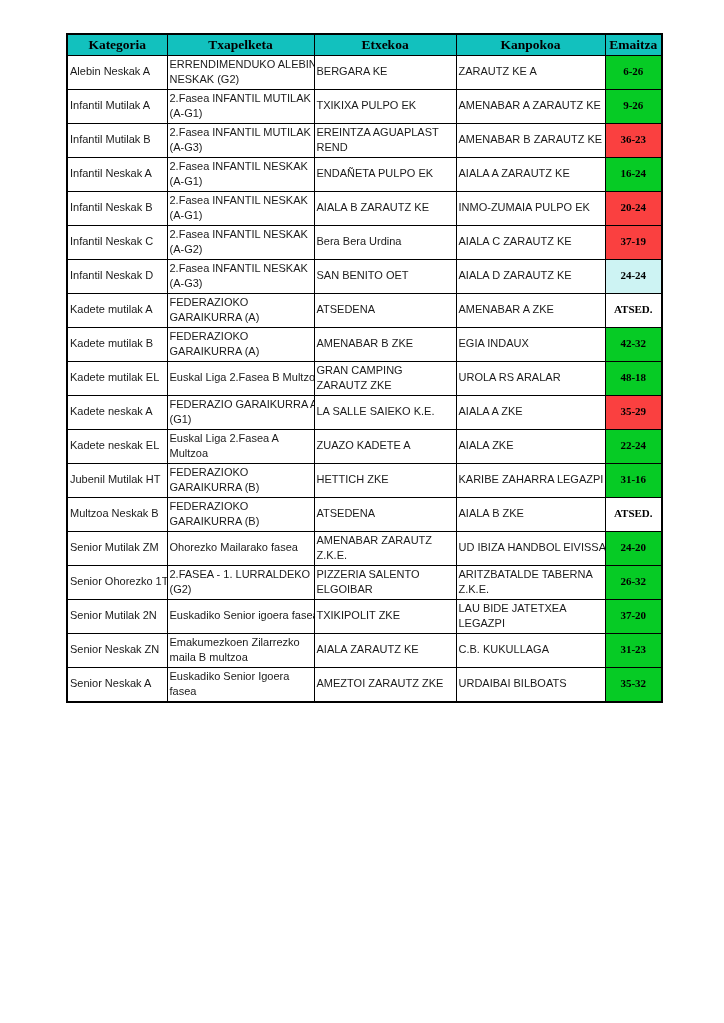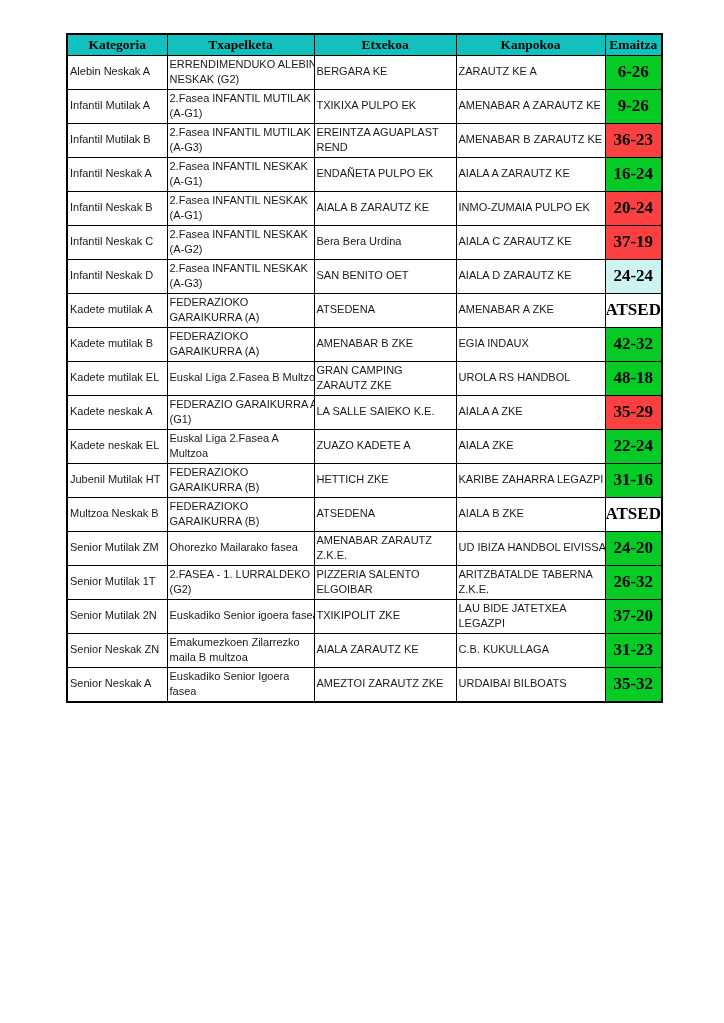--- a/index.html
+++ b/index.html
@@ -50,21 +50,21 @@
     font-size: 11px;
     line-height: 15.5px;
     color: var(--body_text, #1a1a1a);
     padding: 1px 2px;
     white-space: pre;
     text-align: left;
   }
   td.c-score {
     font-family: "Liberation Serif", serif;
     font-weight: bold;
-    font-size: 17px;
+    font-size: 11px;
     color: var(--score_text, #000);
     text-align: center;
     white-space: nowrap;
     padding: 0;
   }
   td.c-score[data-result="win"]  { background: var(--win_bg,  #06CB25); }
   td.c-score[data-result="loss"] { background: var(--loss_bg, #FA4040); }
   td.c-score[data-result="draw"] { background: var(--draw_bg, #CDF3F3); }
   td.c-score[data-result="rest"] { background: var(--rest_bg, #ffffff); }
 </style>
@@ -170,21 +170,21 @@
     <td class="c-etx">AMENABAR B ZKE</td>
     <td class="c-kan">EGIA INDAUX</td>
     <td class="c-score" data-result="win">42-32</td>
   </tr>
 
   <tr>
     <td class="c-kat">Kadete mutilak EL</td>
     <td class="c-txa">Euskal Liga 2.Fasea B Multzoa</td>
     <td class="c-etx">GRAN CAMPING
 ZARAUTZ ZKE</td>
-    <td class="c-kan">UROLA RS HANDBOL</td>
+    <td class="c-kan">UROLA RS ARALAR</td>
     <td class="c-score" data-result="win">48-18</td>
   </tr>
 
   <tr>
     <td class="c-kat">Kadete neskak A</td>
     <td class="c-txa">FEDERAZIO GARAIKURRA A
 (G1)</td>
     <td class="c-etx">LA SALLE SAIEKO K.E.</td>
     <td class="c-kan">AIALA A ZKE</td>
     <td class="c-score" data-result="loss">35-29</td>
@@ -223,21 +223,21 @@
   <tr>
     <td class="c-kat">Senior Mutilak ZM</td>
     <td class="c-txa">Ohorezko Mailarako fasea</td>
     <td class="c-etx">AMENABAR ZARAUTZ
 Z.K.E.</td>
     <td class="c-kan">UD IBIZA HANDBOL EIVISSA</td>
     <td class="c-score" data-result="win">24-20</td>
   </tr>
 
   <tr>
-    <td class="c-kat">Senior Mutilak 1T</td>
+    <td class="c-kat">Senior Ohorezko 1T</td>
     <td class="c-txa">2.FASEA - 1. LURRALDEKO
 (G2)</td>
     <td class="c-etx">PIZZERIA SALENTO
 ELGOIBAR</td>
     <td class="c-kan">ARITZBATALDE TABERNA
 Z.K.E.</td>
     <td class="c-score" data-result="win">26-32</td>
   </tr>
 
   <tr>

